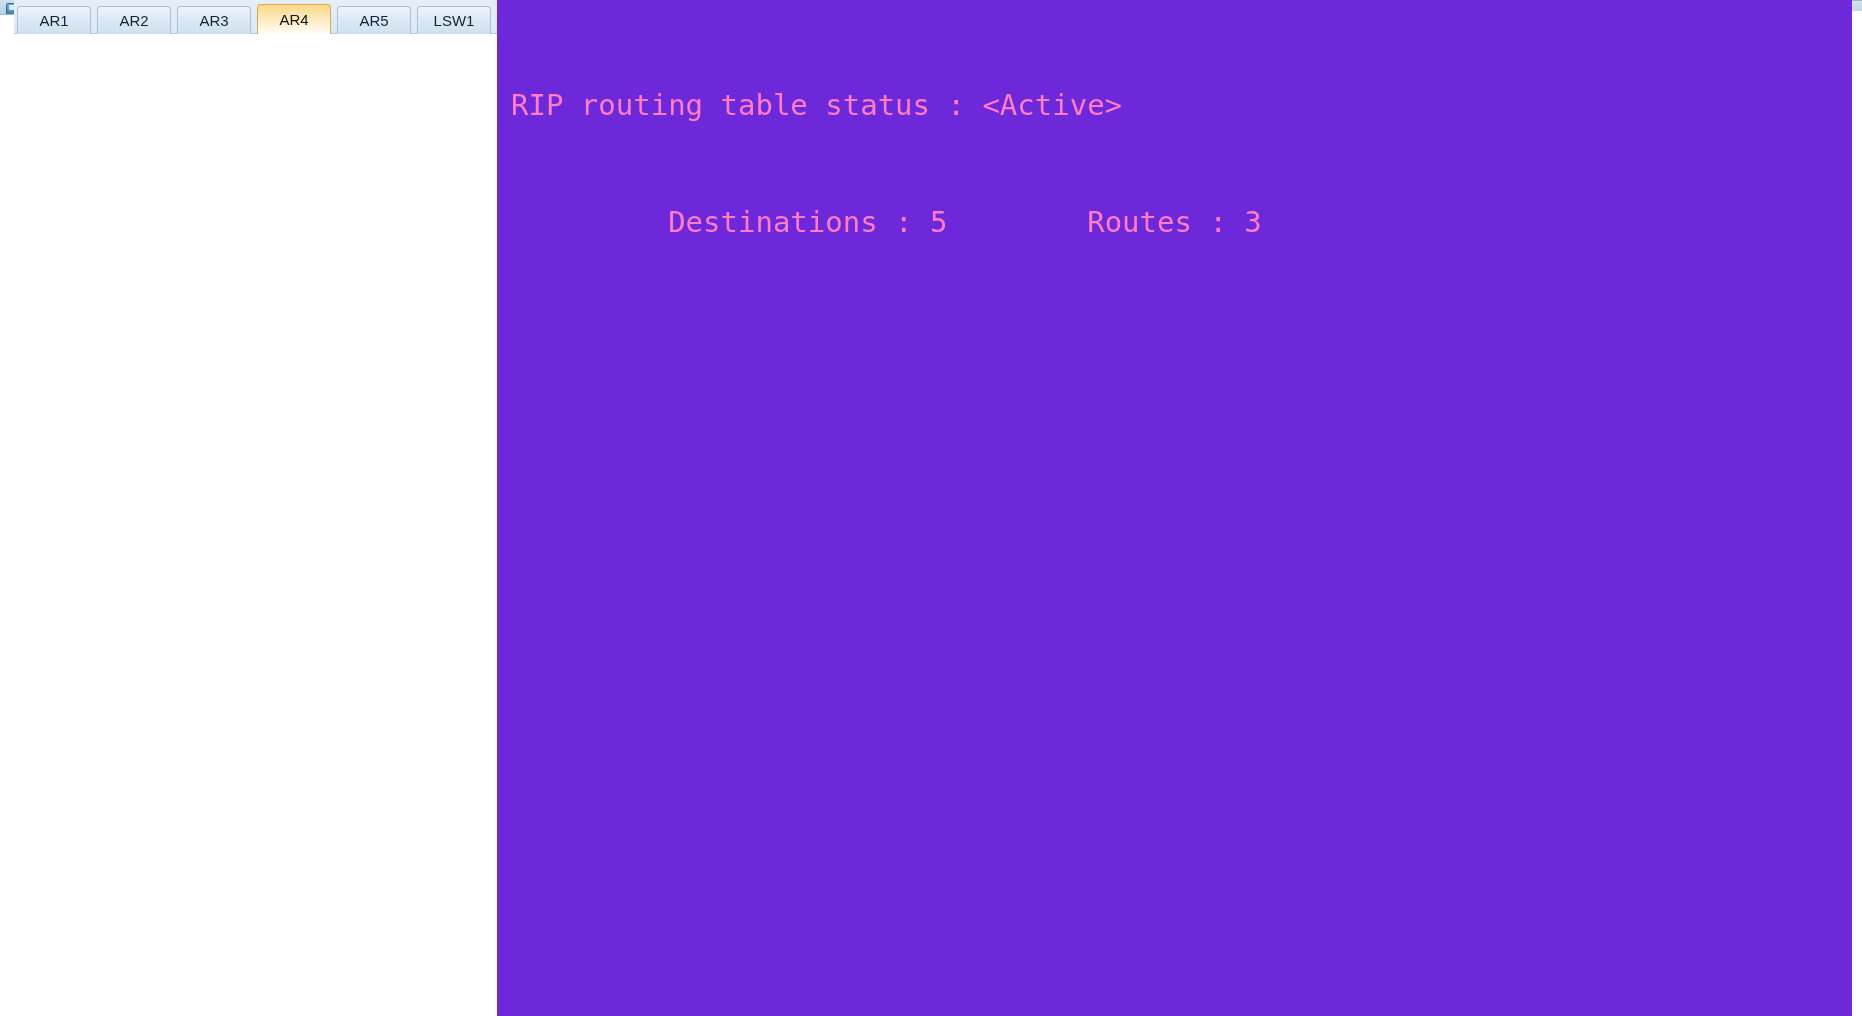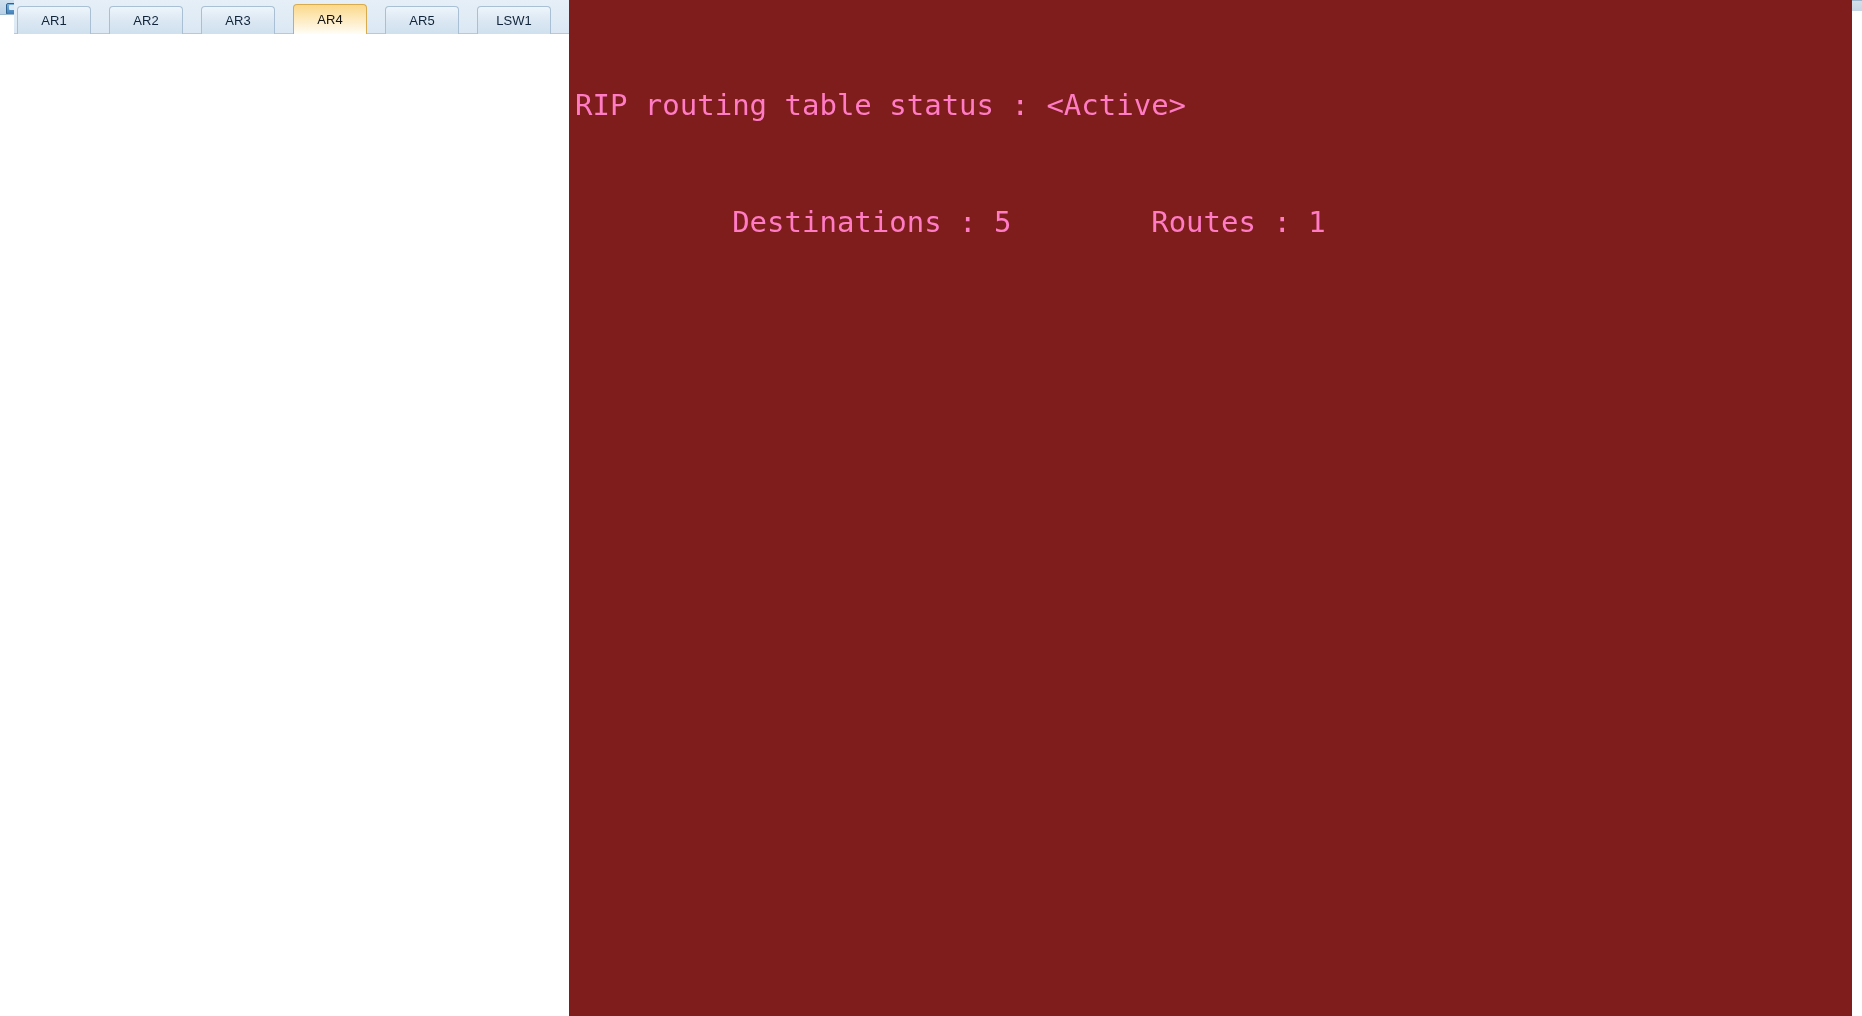--- a/index.html
+++ b/index.html
@@ -121,52 +121,52 @@
     border-bottom: 1px solid #b5c9da;
     display: flex;
     align-items: flex-end;
     padding-left: 3px;
     box-sizing: border-box;
     position: relative;
   }
   .tab {
     height: 28px;
     min-width: 74px;
-    margin-right: 18px;
+    margin-right: 6px;
     padding: 0 12px;
     box-sizing: border-box;
     display: flex;
     align-items: center;
     justify-content: center;
     border: 1px solid #a9c0d4;
     border-bottom: none;
     border-radius: 4px 4px 0 0;
     background: linear-gradient(to bottom, #eef5fb 0%, #dde9f4 45%, #cfe0ee 100%);
-    font-size: 13px;
+    font-size: 15px;
     color: #11253a;
     white-space: nowrap;
     position: relative;
     top: 1px;
     user-select: none;
   }
   .tab.active {
     background: linear-gradient(to bottom, #fbd88a 0%, #fde9bb 45%, #fffdf6 100%);
     border-color: #d8ab4e;
     height: 30px;
     color: #111111;
     z-index: 3;
   }
 
   
   .console {
     flex: 1 1 auto;
-    background: #7f1d1d;
-    overflow: hidden;
-    position: relative;
-    padding: 8px 0 0 4px;
+    background: #6d28d9;
+    overflow: hidden;
+    position: relative;
+    padding: 8px 0 0 12px;
     box-sizing: border-box;
   }
   .term {
     font-family: "DejaVu Sans Mono", "Liberation Mono", monospace;
     font-size: 29px;
     line-height: 39px;
     color: #FF7BC4;
     white-space: pre-wrap;
     word-break: break-all;
     margin: 0;
@@ -228,21 +228,21 @@
     <div class="tab">AR2</div>
     <div class="tab">AR3</div>
     <div class="tab active">AR4</div>
     <div class="tab">AR5</div>
     <div class="tab">LSW1</div>
   </div>
 
   <div class="console">
     <div class="term">
       <span class="line">RIP routing table status : &lt;Active&gt;</span>
-      <span class="line">         Destinations : 5        Routes : 1</span>
+      <span class="line">         Destinations : 5        Routes : 3</span>
       <span class="blank"></span>
       <span class="blank"></span>
       
       
       
       
       
       
     </div>
   </div>

